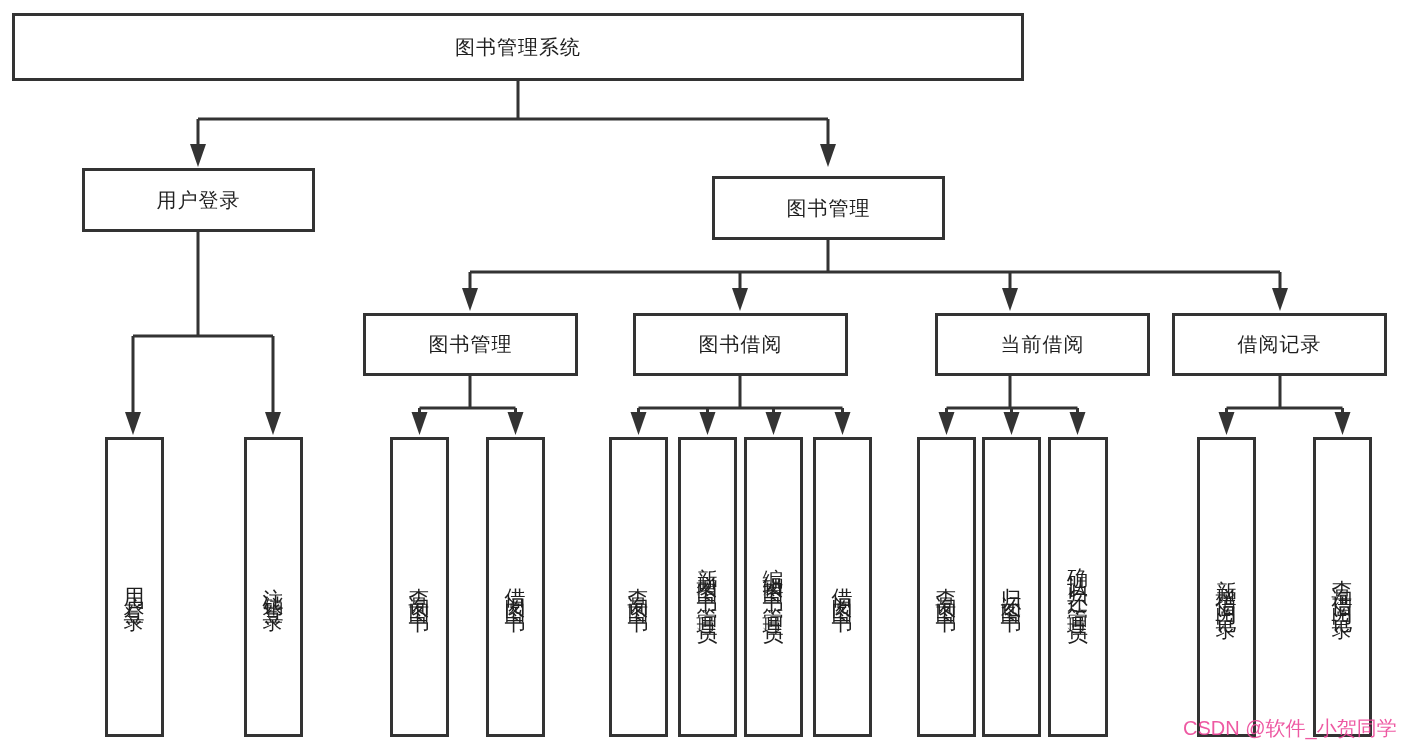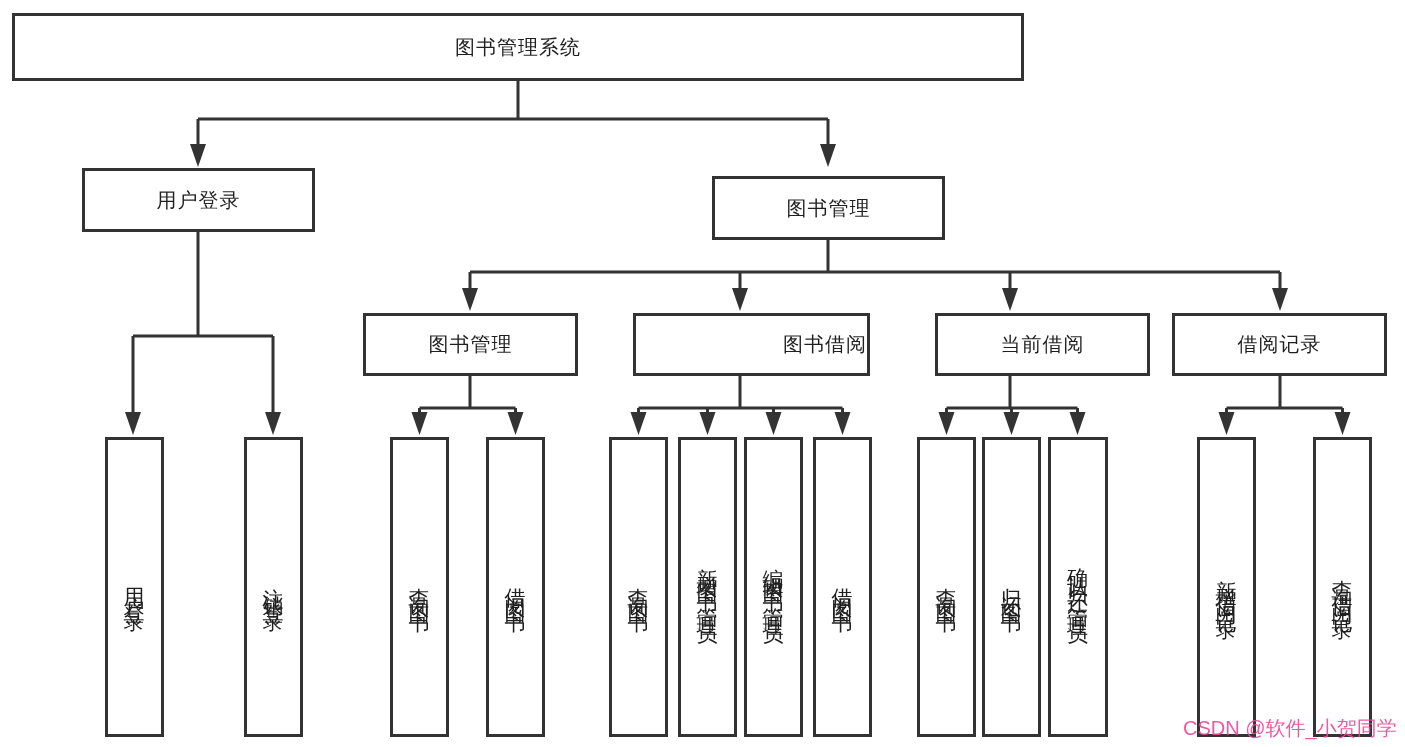--- a/index.html
+++ b/index.html
@@ -98,21 +98,21 @@
   <div class="box" style="left:82px; top:168px; width:233px; height:64px;">
     <span class="lbl-h">用户登录</span>
   </div>
   <div class="box" style="left:712px; top:176px; width:233px; height:64px;">
     <span class="lbl-h">图书管理</span>
   </div>
 
   <div class="box" style="left:363px; top:313px; width:215px; height:63px;">
     <span class="lbl-h">图书管理</span>
   </div>
-  <div class="box" style="left:633px; top:313px; width:237px; height:63px;justify-content:flex-end;">
+  <div class="box" style="left:633px; top:313px; width:215px; height:63px;">
     <span class="lbl-h">图书借阅</span>
   </div>
   <div class="box" style="left:903px; top:313px; width:215px; height:63px;margin-left:32px;">
     <span class="lbl-h">当前借阅</span>
   </div>
   <div class="box" style="left:1172px; top:313px; width:215px; height:63px;">
     <span class="lbl-h">借阅记录</span>
   </div>
 
   <div class="box" style="left:105px; top:437px; width:59px; height:300px;">

